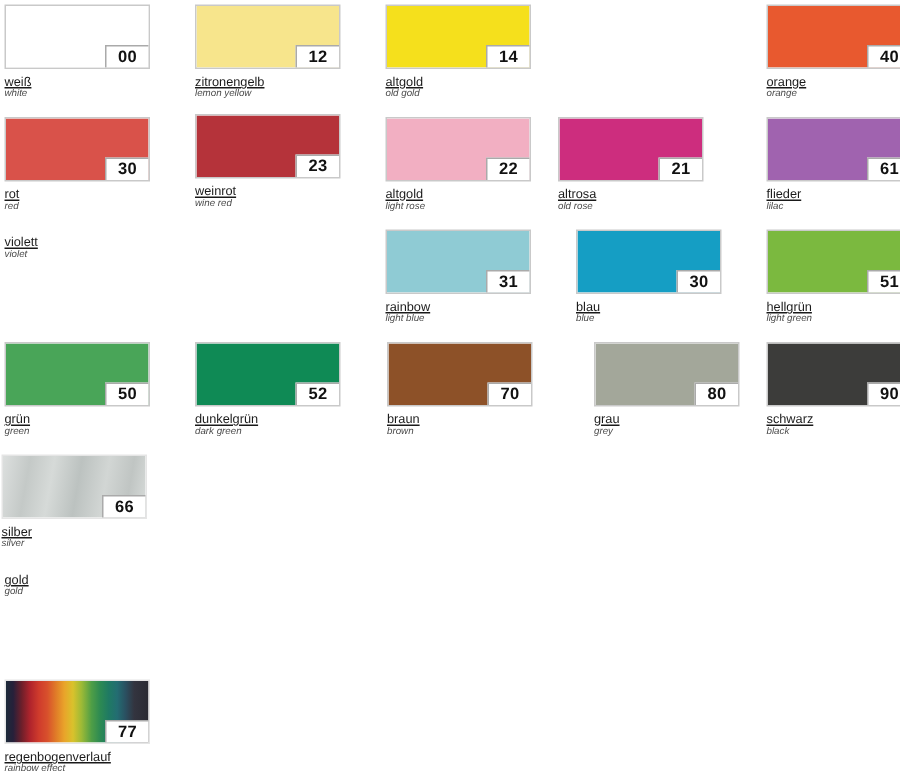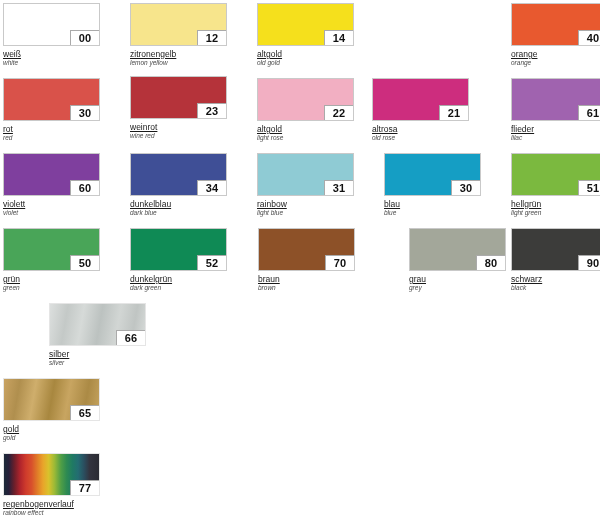--- a/index.html
+++ b/index.html
@@ -152,35 +152,23 @@
     </div>
     <div class="swatch-cell" style="left: 511px; top: 78px;">
       <div class="swatch-chip">
         <div class="swatch-fill" style="background: rgb(160, 99, 175);"></div>
         <div class="swatch-badge">61</div>
       </div>
       <div class="swatch-label-de">flieder</div>
       <div class="swatch-label-en">lilac</div>
     </div>
     <div class="swatch-cell" style="left: 3px; top: 153px;">
-      <div class="swatch-chip">
-        <div class="swatch-fill" style="background: rgb(127, 63, 158);"></div>
-        <div class="swatch-badge">60</div>
-      </div>
       <div class="swatch-label-de">violett</div>
       <div class="swatch-label-en">violet</div>
     </div>
-    <div class="swatch-cell" style="left: 130px; top: 153px;">
-      <div class="swatch-chip">
-        <div class="swatch-fill" style="background: rgb(63, 79, 150);"></div>
-        <div class="swatch-badge">34</div>
-      </div>
-      <div class="swatch-label-de">dunkelblau</div>
-      <div class="swatch-label-en">dark blue</div>
-    </div>
     <div class="swatch-cell" style="left: 257px; top: 153px;">
       <div class="swatch-chip">
         <div class="swatch-fill" style="background: rgb(143, 203, 212);"></div>
         <div class="swatch-badge">31</div>
       </div>
       <div class="swatch-label-de">rainbow</div>
       <div class="swatch-label-en">light blue</div>
     </div>
     <div class="swatch-cell" style="left: 384px; top: 153px;">
       <div class="swatch-chip">
@@ -215,49 +203,45 @@
       <div class="swatch-label-en">dark green</div>
     </div>
     <div class="swatch-cell" style="left: 258px; top: 228px;">
       <div class="swatch-chip">
         <div class="swatch-fill" style="background: rgb(141, 81, 40);"></div>
         <div class="swatch-badge">70</div>
       </div>
       <div class="swatch-label-de">braun</div>
       <div class="swatch-label-en">brown</div>
     </div>
-    <div class="swatch-cell" style="left: 397px; top: 228px; padding-left: 12px;">
+    <div class="swatch-cell" style="left: 384px; top: 228px; padding-left: 12px;">
       <div class="swatch-chip">
         <div class="swatch-fill" style="background: rgb(163, 167, 154);"></div>
         <div class="swatch-badge">80</div>
       </div>
       <div class="swatch-label-de">grau</div>
       <div class="swatch-label-en">grey</div>
     </div>
     <div class="swatch-cell" style="left: 511px; top: 228px;">
       <div class="swatch-chip">
         <div class="swatch-fill" style="background: rgb(60, 60, 58);"></div>
         <div class="swatch-badge">90</div>
       </div>
       <div class="swatch-label-de">schwarz</div>
       <div class="swatch-label-en">black</div>
     </div>
-    <div class="swatch-cell" style="left: 18px; top: 303px; padding-left: 31px;">
+    <div class="swatch-cell" style="left: 1px; top: 303px;">
       <div class="swatch-chip no-border">
         <div class="swatch-fill" style="background: linear-gradient(100deg, rgb(220, 223, 222) 0%, rgb(196, 201, 199) 18%, rgb(214, 218, 216) 34%, rgb(188, 194, 192) 52%, rgb(210, 214, 212) 70%, rgb(192, 197, 195) 86%, rgb(216, 220, 218) 100%);"></div>
         <div class="swatch-badge">66</div>
       </div>
       <div class="swatch-label-de">silber</div>
       <div class="swatch-label-en">silver</div>
     </div>
     <div class="swatch-cell" style="left: 3px; top: 378px;">
-      <div class="swatch-chip no-border">
-        <div class="swatch-fill" style="background: linear-gradient(100deg, rgb(201, 163, 98) 0%, rgb(176, 143, 78) 16%, rgb(207, 174, 108) 32%, rgb(168, 135, 63) 50%, rgb(200, 165, 97) 66%, rgb(171, 138, 69) 84%, rgb(198, 164, 95) 100%);"></div>
-        <div class="swatch-badge">65</div>
-      </div>
       <div class="swatch-label-de">gold</div>
       <div class="swatch-label-en">gold</div>
     </div>
     <div class="swatch-cell" style="left: 3px; top: 453px;">
       <div class="swatch-chip no-border">
         <div class="swatch-fill" style="background: linear-gradient(90deg, rgb(29, 43, 58) 0%, rgb(38, 32, 58) 5%, rgb(109, 31, 42) 11%, rgb(176, 36, 44) 17%, rgb(207, 59, 44) 23%, rgb(216, 80, 44) 29%, rgb(224, 123, 40) 35%, rgb(233, 164, 42) 41%, rgb(217, 194, 44) 47%, rgb(157, 186, 54) 53%, rgb(79, 158, 70) 60%, rgb(45, 138, 82) 66%, rgb(31, 122, 99) 72%, rgb(35, 109, 114) 78%, rgb(42, 79, 96) 84%, rgb(51, 52, 63) 90%, rgb(43, 43, 51) 100%);"></div>
         <div class="swatch-badge">77</div>
       </div>
       <div class="swatch-label-de">regenbogenverlauf</div>
       <div class="swatch-label-en">rainbow effect</div>

